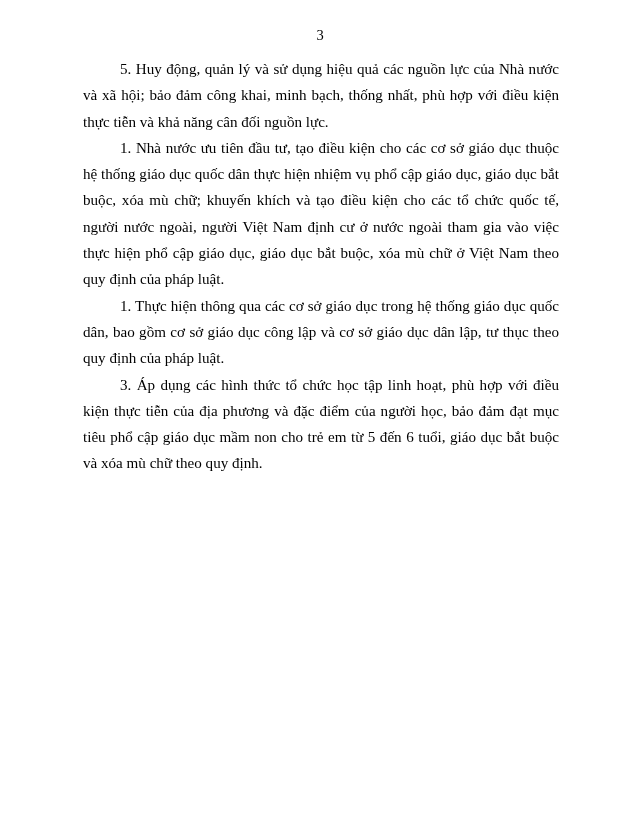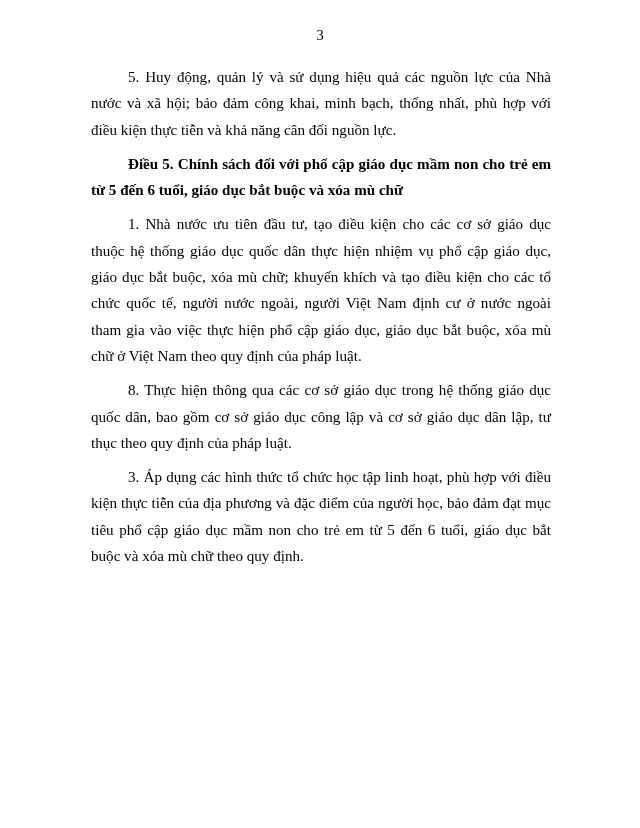--- a/index.html
+++ b/index.html
@@ -28,21 +28,21 @@
     font-size: 14.5px;
     line-height: 1;
   }
   .content {
     position: absolute;
     top: 56px;
     left: 83px;
     width: 476px;
   }
   p {
-    margin: 8px;
+    margin: 0;
     font-size: 15.1px;
     line-height: 26.3px;
     text-align: justify;
     text-indent: 37px;
     text-justify: inter-word;
     hyphens: none;
   }
   p.heading {
     font-weight: bold;
     text-align: justify;
@@ -52,27 +52,26 @@
 <body>
 
 <div class="page">
 
   <div class="page-number">3</div>
 
   <div class="content">
 
     <p>5. Huy động, quản lý và sử dụng hiệu quả các nguồn lực của Nhà nước và xã hội; bảo đảm công khai, minh bạch, thống nhất, phù hợp với điều kiện thực tiễn và khả năng cân đối nguồn lực.</p>
 
-    <p class="heading">Điều 5. Chính sách đối với phổ cập giáo dục mầm non cho trẻ em từ 5 đến 6 tuổi, giáo dục bắt buộc và xóa mù chữ</p>
 
     <p>1. Nhà nước ưu tiên đầu tư, tạo điều kiện cho các cơ sở giáo dục thuộc hệ thống giáo dục quốc dân thực hiện nhiệm vụ phổ cập giáo dục, giáo dục bắt buộc, xóa mù chữ; khuyến khích và tạo điều kiện cho các tổ chức quốc tế, người nước ngoài, người Việt Nam định cư ở nước ngoài tham gia vào việc thực hiện phổ cập giáo dục, giáo dục bắt buộc, xóa mù chữ ở Việt Nam theo quy định của pháp luật.</p>
 
 
 
 
 
-    <p>8. Thực hiện thông qua các cơ sở giáo dục trong hệ thống giáo dục quốc dân, bao gồm cơ sở giáo dục công lập và cơ sở giáo dục dân lập, tư thục theo quy định của pháp luật.</p>
+    <p>1. Thực hiện thông qua các cơ sở giáo dục trong hệ thống giáo dục quốc dân, bao gồm cơ sở giáo dục công lập và cơ sở giáo dục dân lập, tư thục theo quy định của pháp luật.</p>
 
 
     <p>3. Áp dụng các hình thức tổ chức học tập linh hoạt, phù hợp với điều kiện thực tiễn của địa phương và đặc điểm của người học, bảo đảm đạt mục tiêu phổ cập giáo dục mầm non cho trẻ em từ 5 đến 6 tuổi, giáo dục bắt buộc và xóa mù chữ theo quy định.</p>
 
   </div>
 </div>
 
 </body></html>

